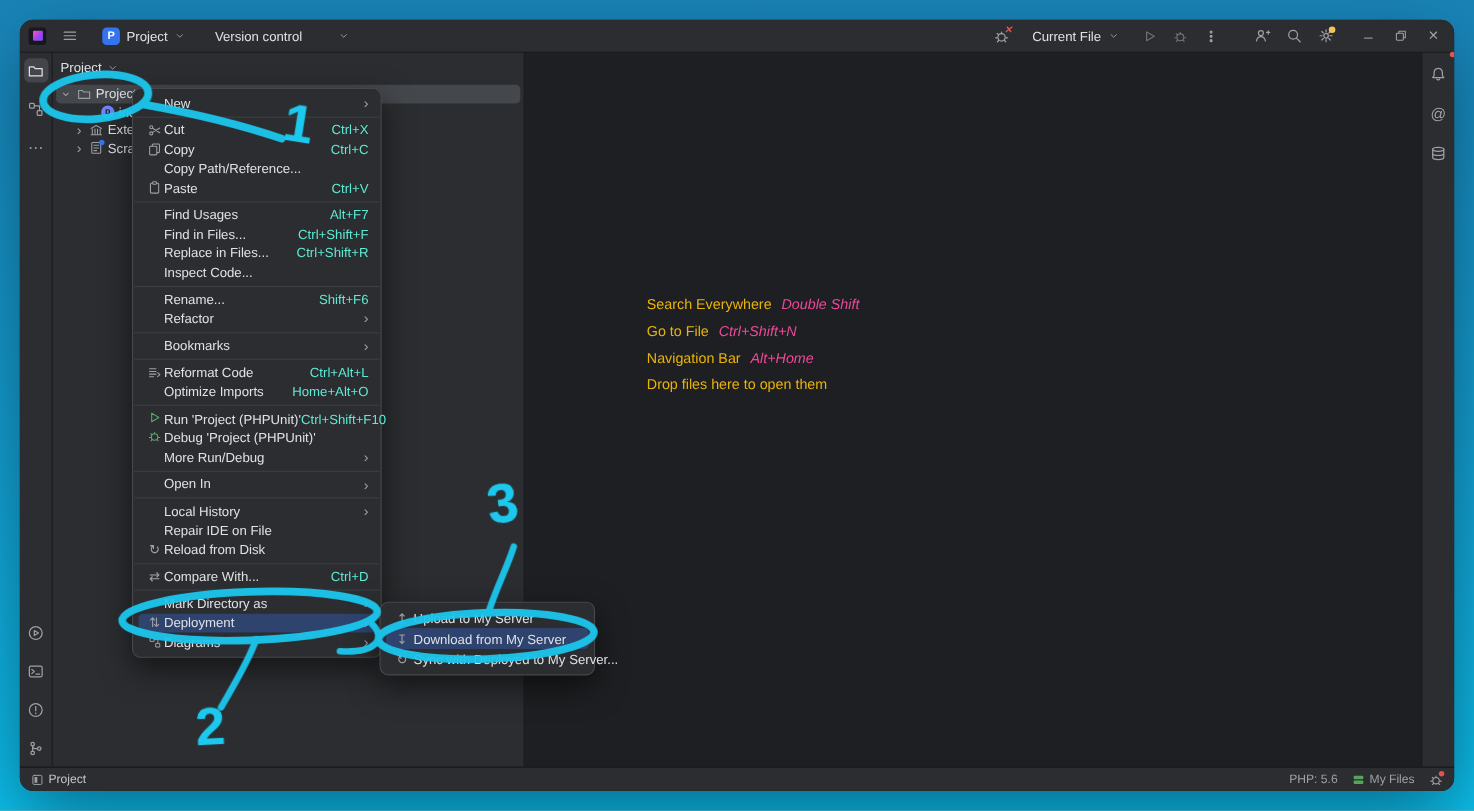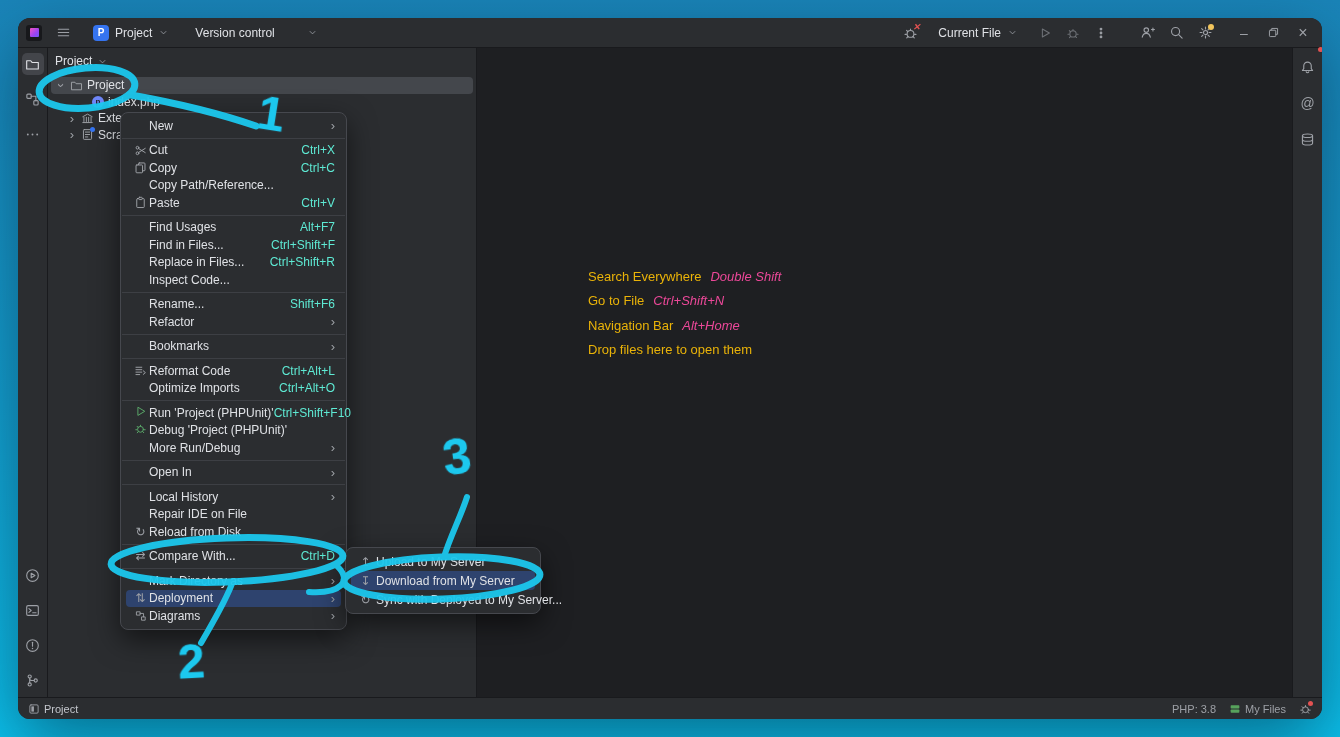--- a/index.html
+++ b/index.html
@@ -49,21 +49,21 @@
   .hint-label { color:#eab308; }
   .hint-keys { color:#ec4899;font-style:italic; }
   
   .statusbar { position:absolute; left:0; right:0; bottom:0; height:22px; background:#2b2d30; border-top:1px solid #191a1d;
                display:flex; align-items:center; padding:0 10px 0 10px; font-size:11px; color:#9da0a6; }
   .sb-left { display:flex; align-items:center; gap:5px; }
   .sb-right { margin-left:auto; display:flex; align-items:center; gap:13px; }
   .sb-item { display:flex; align-items:center; gap:4px; }
   
   .menu { position:absolute; left:120px; top:80px; width:227px; background:#2b2d30; border:1px solid #46484e;
-          border-radius:8px; padding:4px 0; z-index:50; box-shadow:0 10px 28px rgba(0,0,0,.55); font-size:12px;margin-top:32px; }
+          border-radius:8px; padding:4px 0; z-index:50; box-shadow:0 10px 28px rgba(0,0,0,.55); font-size:12px; }
   .menu-item { height:17.5px; display:flex; align-items:center; margin:0 5px; padding:0 6px; border-radius:4px; }
   .menu-item.selected { background:#2e436e; }
   .mi-icon { width:17px; min-width:17px; display:inline-flex; justify-content:center; color:#9da0a6; font-size:12px; }
   .mi-label { color:#dfe1e5; white-space:nowrap; }
   .mi-right { margin-left:auto; color:#5eead4; white-space:nowrap; }
   .mi-arrow { margin-left:auto; color:#9da0a6; font-size:13px; }
   .menu-sep { height:1px; background:#3d3f44; margin:3px 1px; }
   .submenu { position:absolute; left:345px; top:547px; width:196px; background:#2b2d30; border:1px solid #46484e;
              border-radius:8px; padding:4px 0; z-index:55; box-shadow:0 10px 28px rgba(0,0,0,.55); font-size:12px; }
   .sub-item { height:19px; display:flex; align-items:center; gap:2px; margin:0 5px; padding:0 6px; border-radius:4px; }
@@ -312,21 +312,21 @@
       <div class="sb-left sb-item">
         <span class="ic">
             <svg viewBox="0 0 16 16" width="12" height="12" fill="none" stroke="currentColor" stroke-width="1.2" stroke-linecap="round" stroke-linejoin="round">
               <rect x="2.5" y="2.5" width="11" height="11" rx="1.5"></rect>
               <rect x="4.5" y="4.5" width="3.4" height="7" fill="currentColor" stroke="none"></rect>
             </svg>
           </span>
         <span style="color:#c3c6cc;">Project</span>
       </div>
       <div class="sb-right">
-        <span class="sb-item">PHP: 3.8</span>
+        <span class="sb-item">PHP: 5.6</span>
         <span class="sb-item">
           <span class="ic">
               <span style="color:#57a35c;">
                 <svg viewBox="0 0 16 16" width="12" height="12" fill="none" stroke="currentColor" stroke-width="1.2" stroke-linecap="round" stroke-linejoin="round">
                   <rect x="2.2" y="3" width="11.6" height="4.3" rx="1" fill="#57a35c" stroke="none"></rect>
                   <rect x="2.2" y="8.7" width="11.6" height="4.3" rx="1" fill="#57a35c" stroke="none"></rect>
                 </svg>
               </span>
             </span>
           <span>My Files</span>
@@ -427,21 +427,21 @@
           <svg viewBox="0 0 16 16" width="13" height="13" fill="none" stroke="currentColor" stroke-width="1.2" stroke-linecap="round" stroke-linejoin="round">
             <path d="M2.4 4h7.2M2.4 7h7.2M2.4 10h7.2M2.4 13h4.6M11.4 8.4l2.6 2.2-2.6 2.2"></path>
           </svg>
         </span>
         <span class="mi-label">Reformat Code</span>
         <span class="mi-right">Ctrl+Alt+L</span>
       </div>
       <div class="menu-item">
         <span class="mi-icon"></span>
         <span class="mi-label">Optimize Imports</span>
-        <span class="mi-right">Ctrl+Alt+O</span>
+        <span class="mi-right">Home+Alt+O</span>
       </div>
       <div class="menu-sep"></div>
       <div class="menu-item">
         <span class="mi-icon">
           <span style="color:#59a869;"><svg viewBox="0 0 16 16" width="13" height="13" fill="none" stroke="currentColor" stroke-width="1.2" stroke-linecap="round" stroke-linejoin="round">
               <path d="M4.8 3.2v9.6l8-4.8z"></path>
             </svg></span>
         </span>
         <span class="mi-label">Run 'Project (PHPUnit)'</span>
         <span class="mi-right">Ctrl+Shift+F10</span>

